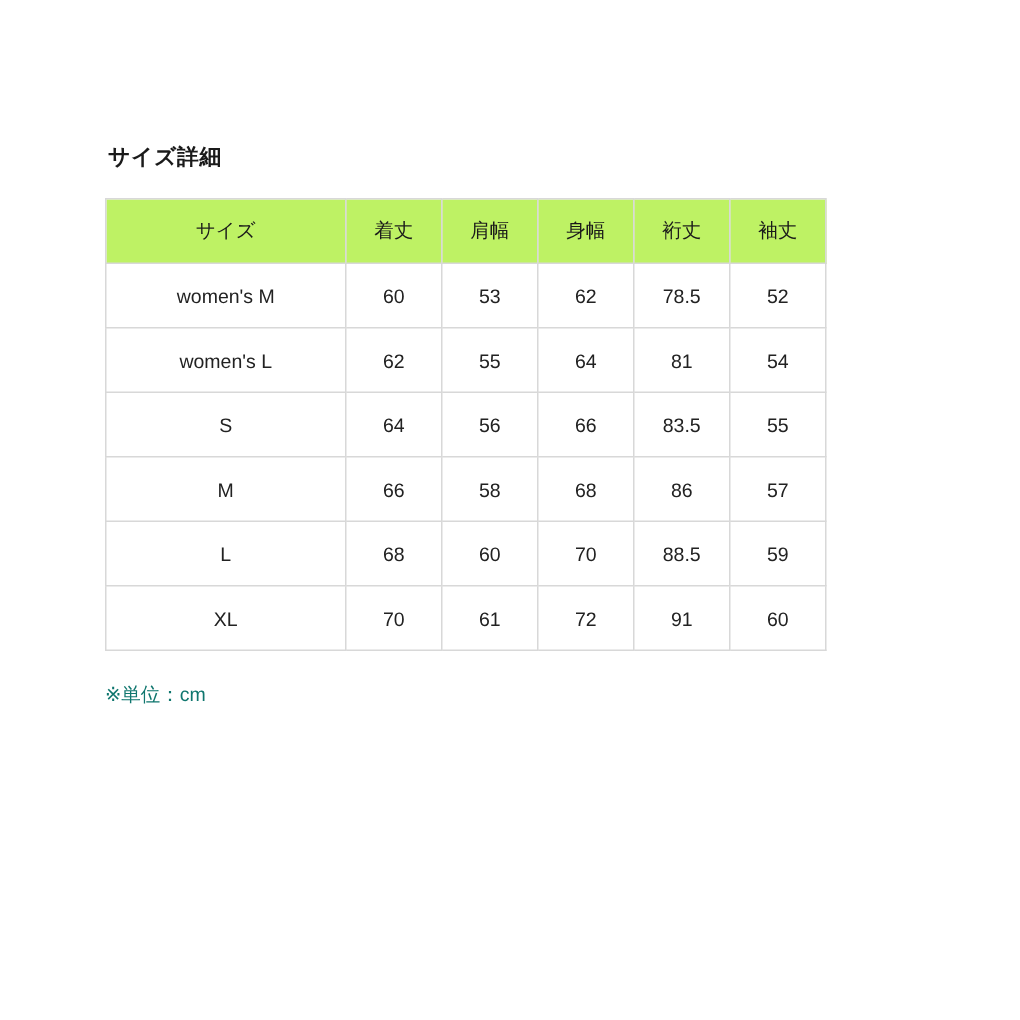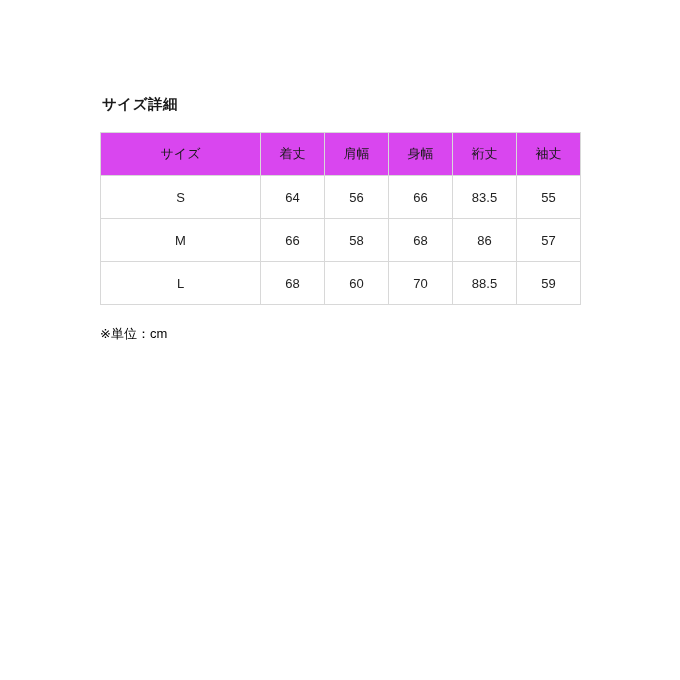--- a/index.html
+++ b/index.html
@@ -12,21 +12,21 @@
     background: #ffffff;
     font-family: "Liberation Sans", "DejaVu Sans", sans-serif;
     color: #1a1a1a;
     overflow: hidden;
   }
   .page {
     position: relative;
     width: 680px;
     height: 680px;
     box-sizing: border-box;
-    padding: 95px 100px 0 100px;
+    padding: 95px 100px 0 70px;
   }
   .section-title {
     font-size: 14.5px;
     font-weight: bold;
     color: #1a1a1a;
     letter-spacing: 0.5px;
     margin: 0 0 18px 2px;
   }
   table.size-table {
     border-collapse: collapse;
@@ -38,32 +38,32 @@
     border: 1px solid #d8d8d8;
     text-align: center;
     vertical-align: middle;
     font-size: 13px;
     font-weight: normal;
     color: #222222;
     height: 42px;
     padding: 0;
   }
   table.size-table thead th {
-    background: #d946ef;
+    background: #bef264;
     font-size: 13px;
     color: #1a1a1a;
   }
   table.size-table col.c-size { width: 160px; }
   table.size-table col.c-num  { width: 64px; }
   .notes {
     margin-top: 18px;
     width: 486px;
     font-size: 13px;
     line-height: 1.65;
-    color: #000000;
+    color: #0f766e;
   }
   .notes div {
     white-space: pre-wrap;
   }
 </style>
 </head>
 <body>
 
 <div class="page">
 
@@ -83,20 +83,36 @@
         <th>サイズ</th>
         <th>着丈</th>
         <th>肩幅</th>
         <th>身幅</th>
         <th>裄丈</th>
         <th>袖丈</th>
       </tr>
     </thead>
     <tbody>
       <tr>
+        <td>women's M</td>
+        <td>60</td>
+        <td>53</td>
+        <td>62</td>
+        <td>78.5</td>
+        <td>52</td>
+      </tr>
+      <tr>
+        <td>women's L</td>
+        <td>62</td>
+        <td>55</td>
+        <td>64</td>
+        <td>81</td>
+        <td>54</td>
+      </tr>
+      <tr>
         <td>S</td>
         <td>64</td>
         <td>56</td>
         <td>66</td>
         <td>83.5</td>
         <td>55</td>
       </tr>
       <tr>
         <td>M</td>
         <td>66</td>
@@ -106,20 +122,28 @@
         <td>57</td>
       </tr>
       <tr>
         <td>L</td>
         <td>68</td>
         <td>60</td>
         <td>70</td>
         <td>88.5</td>
         <td>59</td>
       </tr>
+      <tr>
+        <td>XL</td>
+        <td>70</td>
+        <td>61</td>
+        <td>72</td>
+        <td>91</td>
+        <td>60</td>
+      </tr>
     </tbody>
   </table>
 
   <div class="notes">
     <div>※単位：cm</div>
   </div>
 
 </div>
 
 </body></html>

